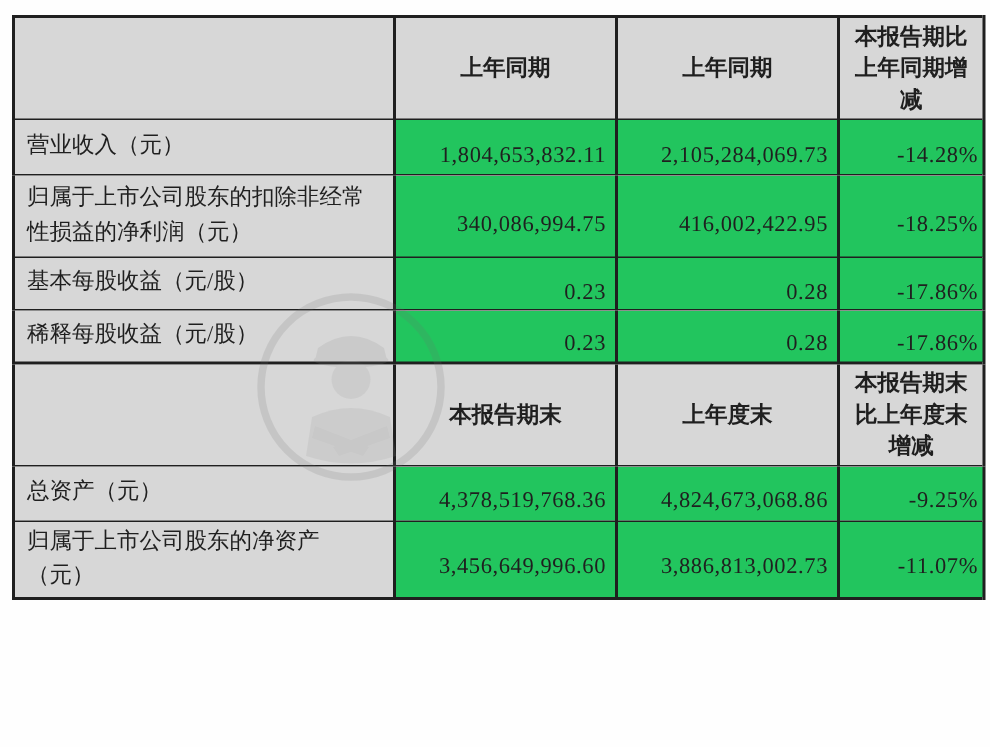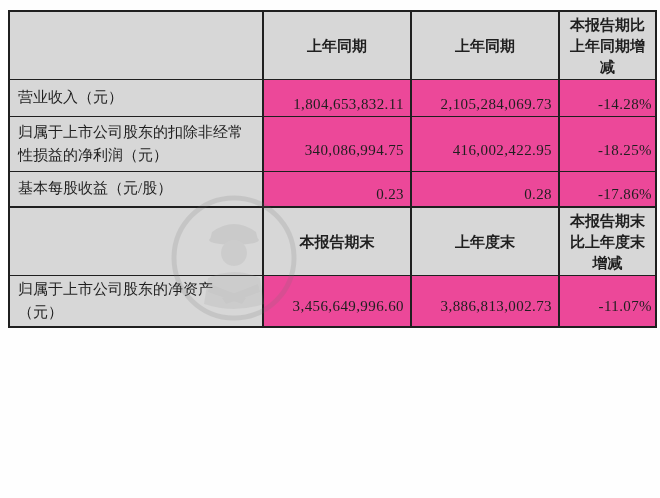--- a/index.html
+++ b/index.html
@@ -43,21 +43,21 @@
   }
   .fin tr.section2-header th { border-top: 2px solid var(--grid, #1f1f1f); }
 
   .fin td.lbl {
     background: var(--cell_bg, #d7d7d7);
     text-align: left;
     padding: 2px 6px 2px 8px;
     line-height: 1.55;
   }
   .fin td.num {
-    background: #ec4899;
+    background: #22c55e;
     text-align: right;
     padding: 14px 6px 2px 2px;
     letter-spacing: 0.4px;
     white-space: nowrap;
   }
   .fin td.pct { padding-right: 3px; }
 
   .watermark {
     position: absolute; left: 168px; top: 192px;
     width: 132px; height: 132px;
@@ -94,25 +94,37 @@
       <td class="num">340,086,994.75</td>
       <td class="num">416,002,422.95</td>
       <td class="num pct">-18.25%</td>
     </tr>
     <tr class="rh">
       <td class="lbl">基本每股收益（元/股）</td>
       <td class="num">0.23</td>
       <td class="num">0.28</td>
       <td class="num pct">-17.86%</td>
     </tr>
+    <tr class="rh">
+      <td class="lbl">稀释每股收益（元/股）</td>
+      <td class="num">0.23</td>
+      <td class="num">0.28</td>
+      <td class="num pct">-17.86%</td>
+    </tr>
     <tr class="hh section2-header">
       <th></th>
       <th>本报告期末</th>
       <th>上年度末</th>
       <th>本报告期末比上年度末增减</th>
+    </tr>
+    <tr class="rh1">
+      <td class="lbl">总资产（元）</td>
+      <td class="num">4,378,519,768.36</td>
+      <td class="num">4,824,673,068.86</td>
+      <td class="num pct">-9.25%</td>
     </tr>
     <tr class="rlast">
       <td class="lbl">归属于上市公司股东的净资产（元）</td>
       <td class="num">3,456,649,996.60</td>
       <td class="num">3,886,813,002.73</td>
       <td class="num pct">-11.07%</td>
     </tr>
   </tbody>
 </table>
 

